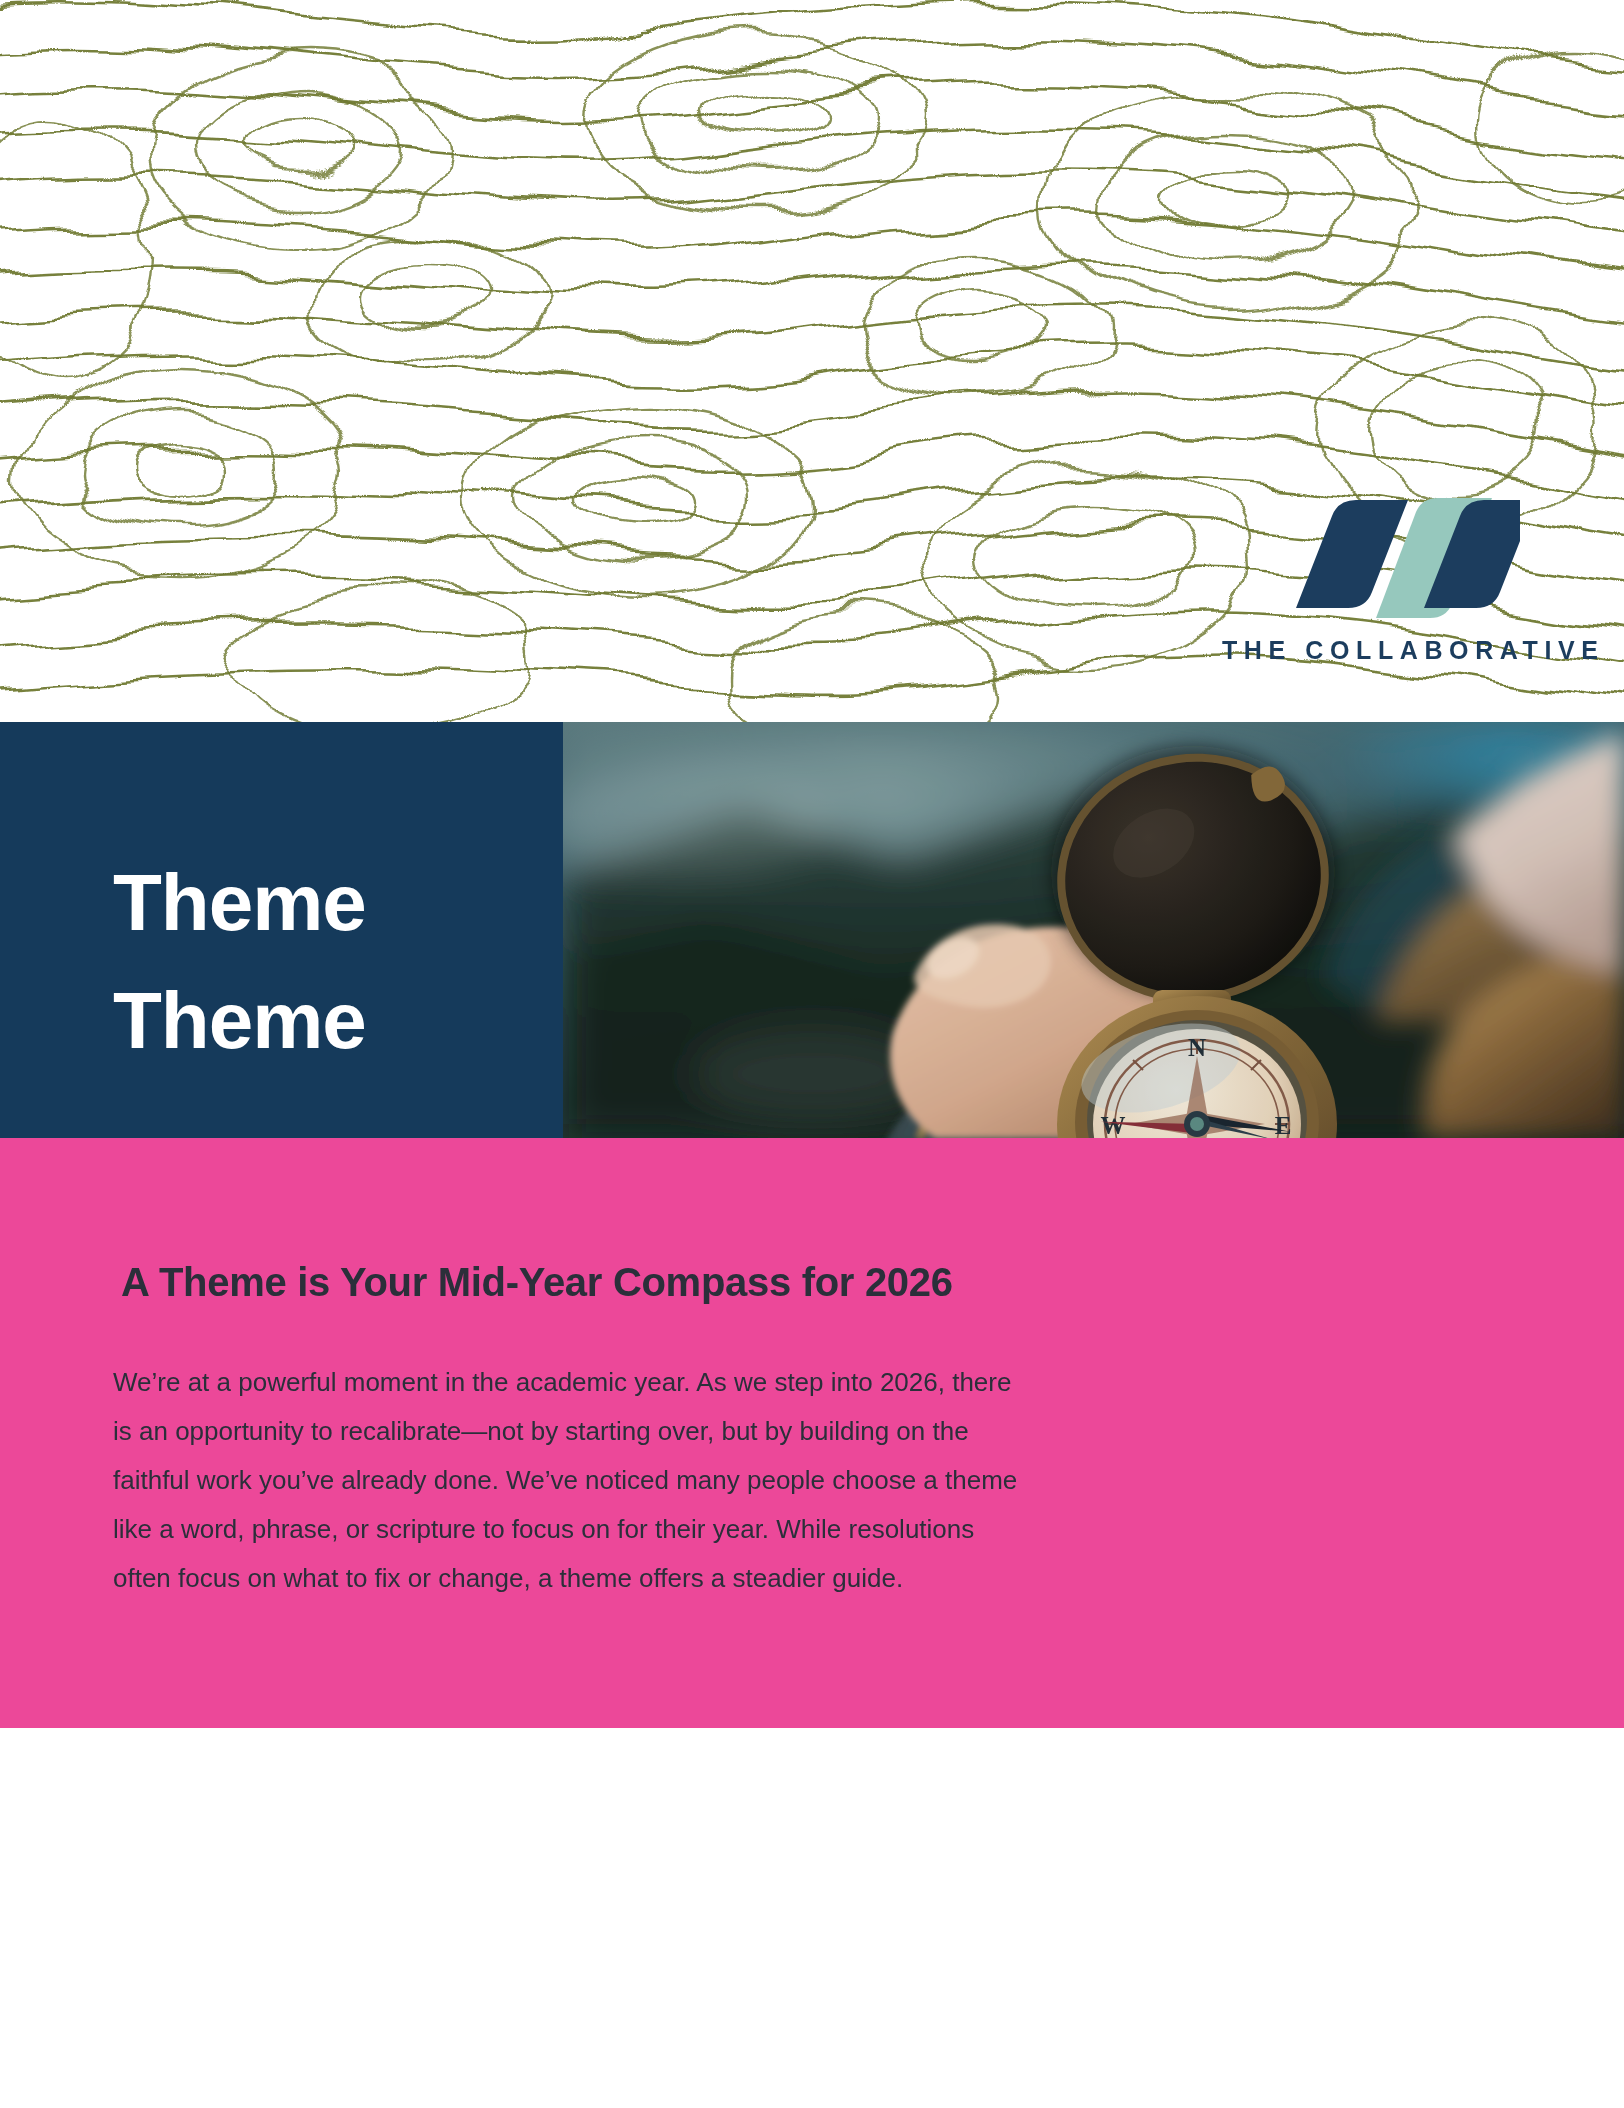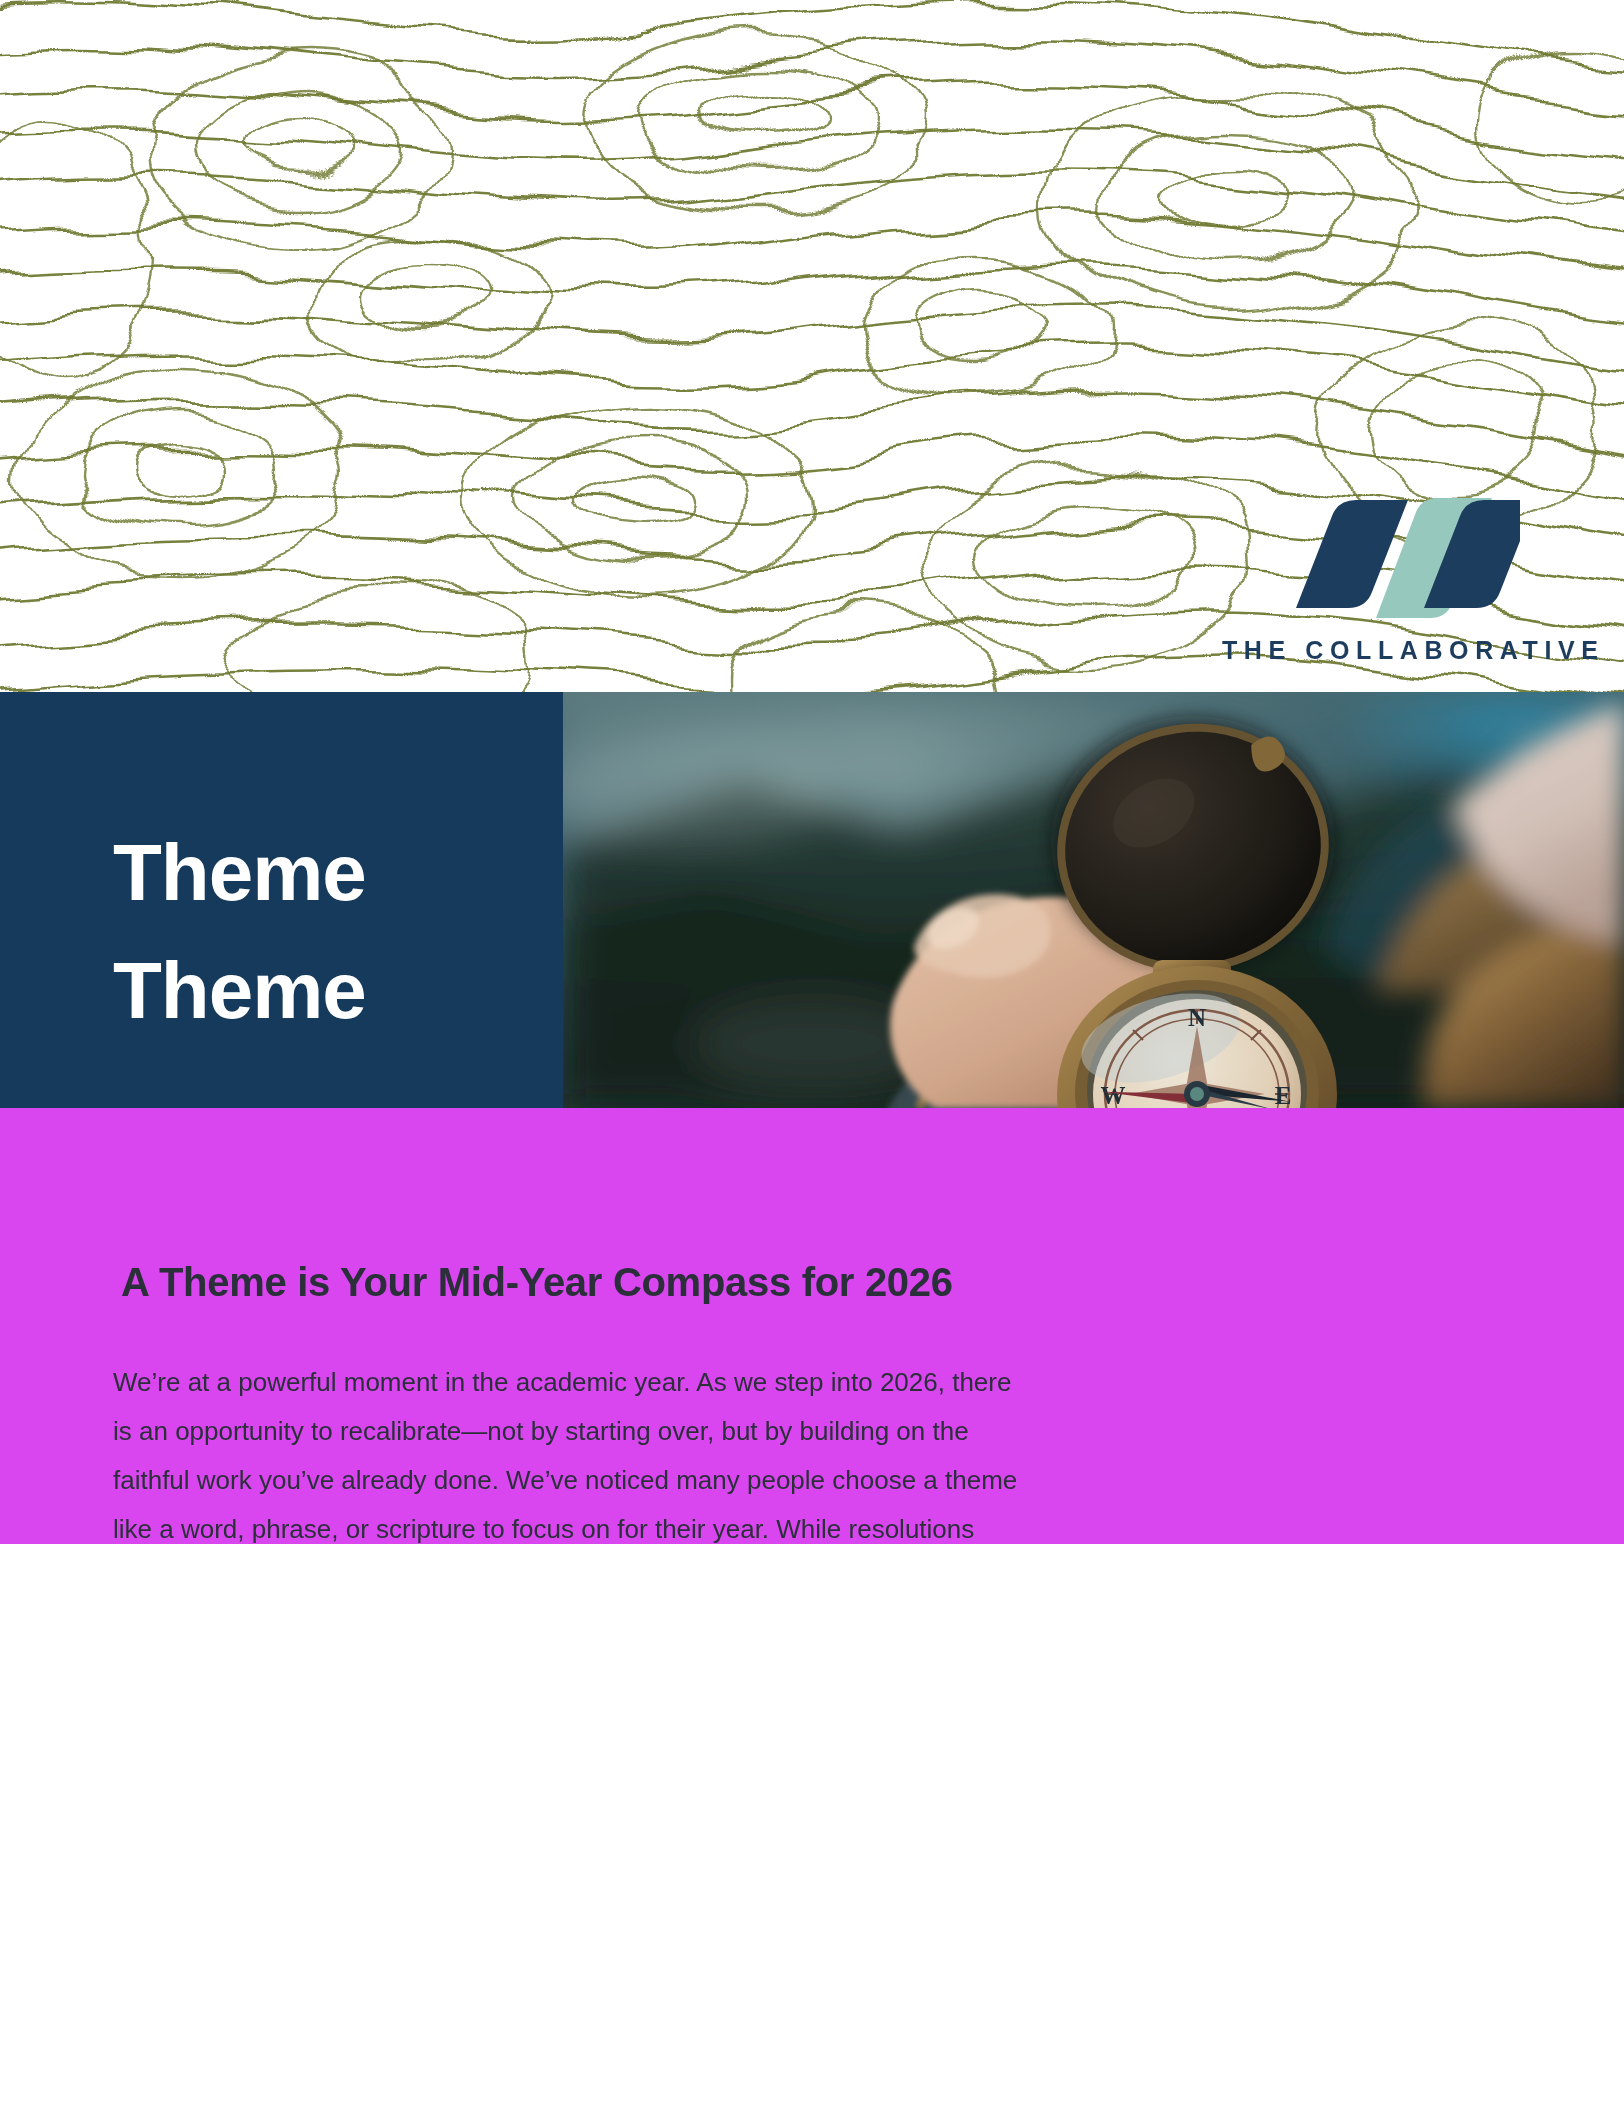--- a/index.html
+++ b/index.html
@@ -4,22 +4,22 @@
 <style>
   html, body {
     margin: 0;
     padding: 0;
     background: #ffffff;
   }
 
   .page {
     position: relative;
     width: 1624px;
-    height: 1544px;
-    background: #d946ef;
+    height: 1728px;
+    background: #ec4899;
     overflow: hidden;
     font-family: "Liberation Sans", sans-serif;
   }
 
   
   .topo-band {
     position: absolute;
     left: 0;
     top: 0;
     width: 1624px;
@@ -65,21 +65,21 @@
     font-weight: 600;
     letter-spacing: 6.6px;
     color: #1c3d5e;
     white-space: nowrap;
   }
 
   
   .hero-band {
     position: absolute;
     left: 0;
-    top: 692px;
+    top: 722px;
     width: 1624px;
     height: 416px;
     display: flex;
   }
 
   .hero-title-block {
     position: relative;
     width: 563px;
     height: 416px;
     background: #153a5b;

